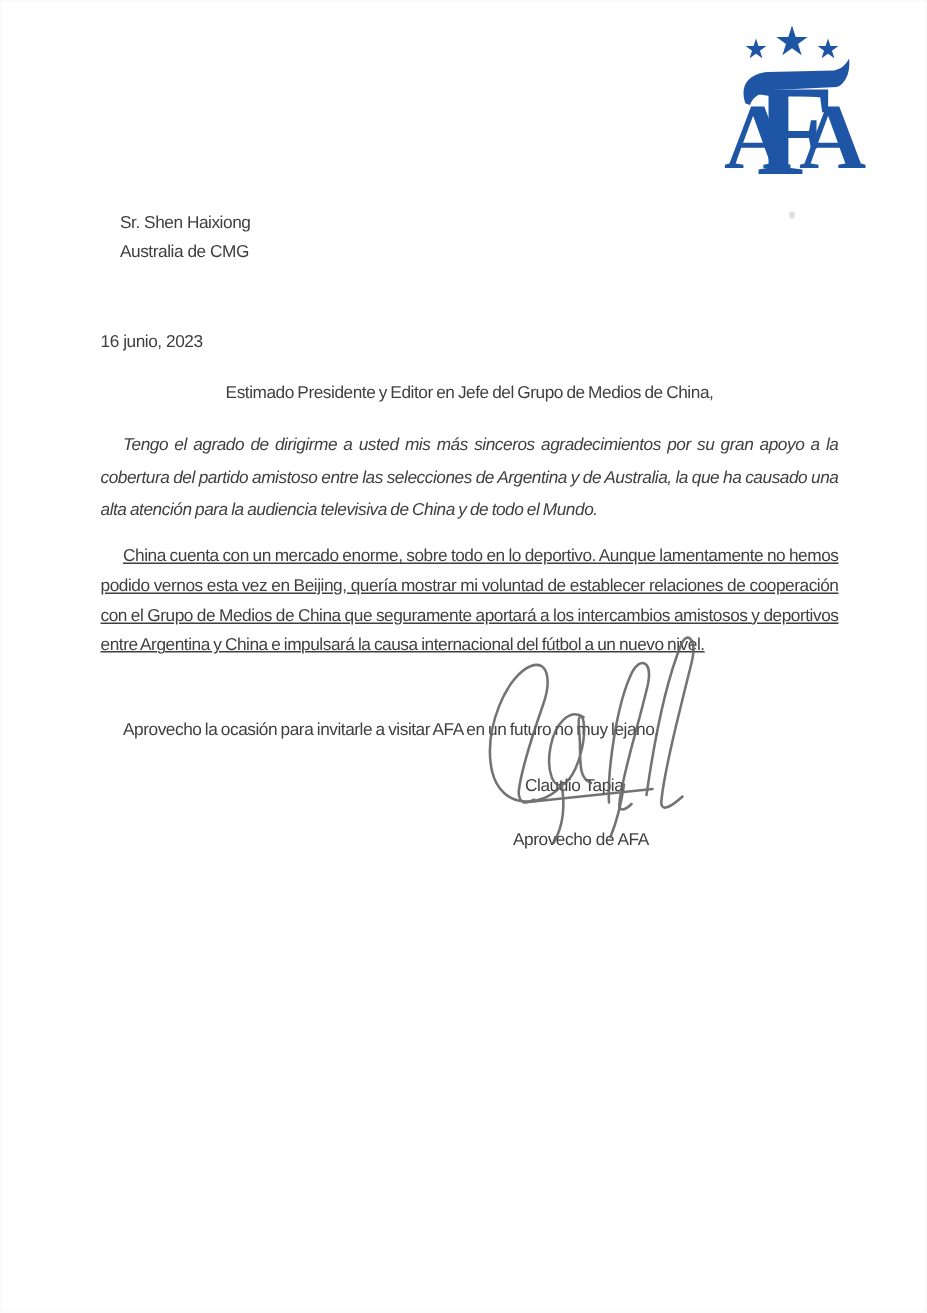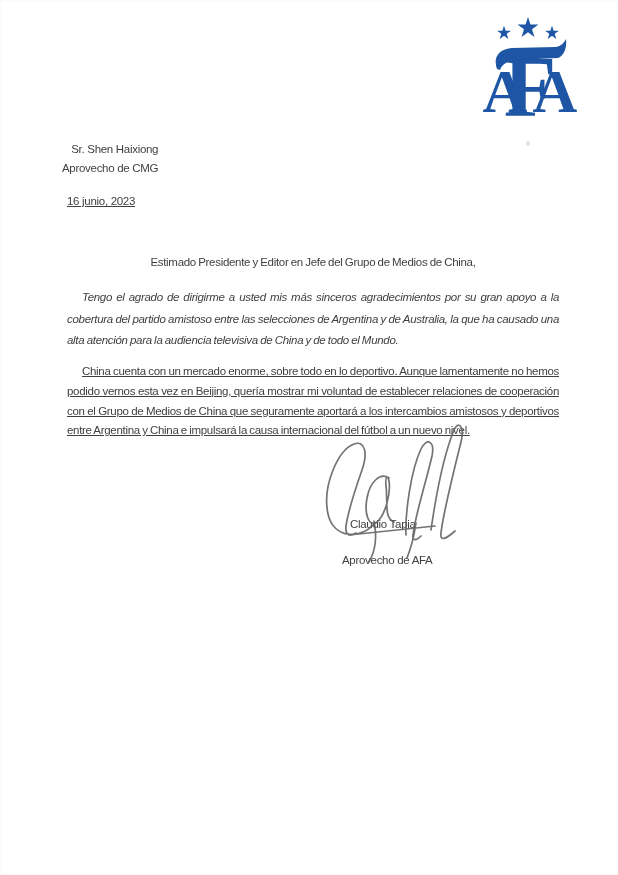--- a/index.html
+++ b/index.html
@@ -28,22 +28,22 @@
     left: 67px; width: 492px;
     color: #3f3f3f;
     font-size: 11.5px;
     letter-spacing: -0.3px;
     word-spacing: -0.6px;
     text-align: justify;
     text-indent: 15px;
     white-space: normal;
   }
   .salutation { text-indent: 0; text-align: center; }
-  #recipient    { left: 62px; top: 140px; text-align: right; }
-  #date         { left: 67px; top: 192px; text-decoration: underline; }
+  #recipient    { left: 80px; top: 140px; }
+  #date         { left: 67px; top: 219px; }
   #salutation   { top: 252px; line-height: 21px; }
   #para1        { top: 287px; line-height: 21.5px; font-style: italic; }
   #para2        { top: 362px; line-height: 19.8px; text-decoration: underline; }
   #para3        { top: 477px; line-height: 21px; }
   #signer-name  { left: 350px; top: 515px; text-align: center; }
   #signer-title { left: 342px; top: 551px; }
   #logo {
     position: absolute; left: 480px; top: 12px;
     width: 100px; height: 112px;
   }
@@ -73,29 +73,30 @@
       <text class="logo-letter" x="75" y="100" font-size="62" text-anchor="middle">A</text>
       <text class="logo-letter" x="50" y="104" font-size="86" text-anchor="middle">F</text>
       <path d="M 17,57 C 13,46 18,37 32,36 L 76,35 C 81,34 84,31 86,27 C 87,34 85,43 78,46 L 36,48 C 28,49 22,52 20,58 Z"></path>
     </g>
   </svg>
 
   <div id="smudge"></div>
 
   <div id="recipient" class="txt">
     <div>Sr. Shen Haixiong</div>
-    <div>Aprovecho de CMG</div>
+    <div>Australia de CMG</div>
   </div>
 
   <div id="date" class="txt">16 junio, 2023</div>
 
   <div id="salutation" class="para salutation">Estimado Presidente y Editor en Jefe del Grupo de Medios de China,</div>
 
   <div id="para1" class="para">Tengo el agrado de dirigirme a usted mis más sinceros agradecimientos por su gran apoyo a la cobertura del partido amistoso entre las selecciones de Argentina y de Australia, la que ha causado una alta atención para la audiencia televisiva de China y de todo el Mundo.</div>
   <div id="para2" class="para">China cuenta con un mercado enorme, sobre todo en lo deportivo. Aunque lamentamente no hemos podido vernos esta vez en Beijing, quería mostrar mi voluntad de establecer relaciones de cooperación con el Grupo de Medios de China que seguramente aportará a los intercambios amistosos y deportivos entre Argentina y China e impulsará la causa internacional del fútbol a un nuevo nivel.</div>
+  <div id="para3" class="para">Aprovecho la ocasión para invitarle a visitar AFA en un futuro no muy lejano.</div>
 
   <div id="signer-name" class="txt">Claudio Tapia</div>
   <div id="signer-title" class="txt">Aprovecho de AFA</div>
 
   <svg id="signature-svg" viewBox="0 0 158 150" aria-hidden="true">
     <g fill="none" stroke="#606060" stroke-width="1.7" stroke-linecap="round" opacity="0.88">
       <path d="M 63,105 C 50,121 22,122 16,96 C 10,68 26,32 42,26 C 53,22 56,35 50,52 C 43,72 36,94 34,108 C 33,116 37,119 44,115"></path>
       <path d="M 77,60 C 68,54 58,64 55,80 C 52,96 57,110 65,104 C 73,97 79,76 77,63 C 76,57 73,58 74,68 C 76,86 72,100 82,104"></path>
       <path d="M 94,117 C 93,95 99,52 109,31 C 115,19 123,23 120,38 C 113,68 103,98 101,117 C 100,123 104,123 109,118"></path>
       <path d="M 119,112 C 123,84 131,39 142,12 C 146,2 153,8 149,24 C 140,60 131,96 129,115 C 128,123 133,122 143,113"></path>

